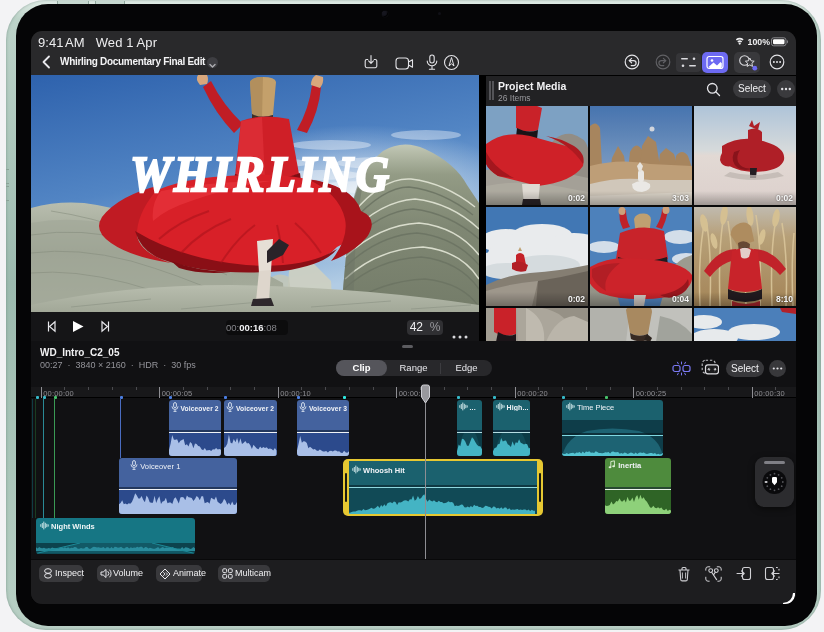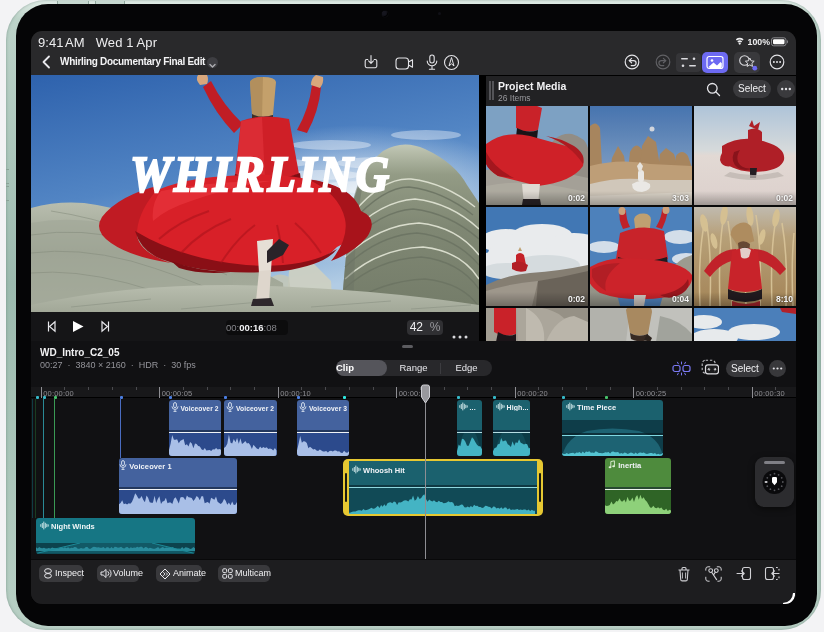--- a/index.html
+++ b/index.html
@@ -417,21 +417,21 @@
             </g>
 <path d="M86 0 L102 0 L102 6 L88 4 Z" fill="#c42028"></path>
 </svg></div>
       </div>
     </div>
     <div class="abs" style="left:0;top:310px;width:764.5px;height:263px;background:#111113">
 <div class="abs" style="left:371px;top:4px;width:11px;height:3px;border-radius:1.5px;background:#5c5c60"></div>
 <div class="abs" style="left:9px;top:6px;font-size:10px;font-weight:700;color:#f2f2f4">WD_Intro_C2_05</div>
 <div class="abs" style="left:9px;top:19px;font-size:9px;color:#94949a">00:27&nbsp; · &nbsp;3840 × 2160&nbsp; · &nbsp;HDR&nbsp; · &nbsp;30 fps</div>
 <div class="abs" style="left:305px;top:19px;width:156px;height:16px;background:#28282b;border-radius:8px">
-<div class="abs" style="left:0;top:0;width:51px;height:16px;background:#55555b;border-radius:8px;font-size:9.5px;line-height:16px;font-weight:600;color:#fff">Clip</div>
+<div class="abs" style="left:0;top:0;width:51px;height:16px;background:#55555b;border-radius:8px;text-align:center;font-size:9.5px;line-height:16px;font-weight:600;color:#fff">Clip</div>
 <div class="abs" style="left:51px;top:0;width:53px;text-align:center;font-size:9.5px;line-height:16px;color:#e8e8ec">Range</div>
 <div class="abs" style="left:104px;top:2.5px;width:1px;height:11px;background:#3c3c40"></div>
 <div class="abs" style="left:105px;top:0;width:51px;text-align:center;font-size:9.5px;line-height:16px;color:#e8e8ec">Edge</div>
 </div>
 <div class="abs" style="left:641px;top:20px"><svg width="19" height="15" viewBox="0 0 19 15" fill="none" stroke="#7b79f4" stroke-width="1.2">
           <rect x="1" y="4.5" width="7" height="6" rx="2"></rect>
           <rect x="11" y="4.5" width="7" height="6" rx="2"></rect>
           <g stroke-linecap="round" stroke-width="1">
             <path d="M9.5 1 v2"></path>
             <path d="M9.5 12 v2"></path>
@@ -551,21 +551,21 @@
           </svg> Voiceover 3</div>
 <div style="position:absolute;left:0;bottom:24.5px;width:100%;height:1.5px;background:rgba(10,20,40,0.55)"></div>
 <div style="position:absolute;left:0;bottom:23px;width:100%;height:1.2px;background:rgba(255,255,255,0.92)"></div>
 <div style="position:absolute;left:0;bottom:0;width:52px;height:23px;background:#2c4a8c">
           <svg width="52" height="23" style="position:absolute;left:0;top:0">
             <polygon points="0,23 0.0,17.4 1.6,10.7 3.2,3.1 4.9,9.8 6.5,8.3 8.1,8.4 9.8,10.1 11.4,15.2 13.0,13.8 14.6,15.0 16.2,16.5 17.9,16.0 19.5,17.6 21.1,17.9 22.8,16.5 24.4,17.5 26.0,18.6 27.6,18.6 29.2,18.1 30.9,19.4 32.5,18.0 34.1,17.7 35.8,18.6 37.4,17.5 39.0,17.4 40.6,18.5 42.2,18.2 43.9,19.7 45.5,19.9 47.1,17.7 48.8,19.4 50.4,19.7 52.0,18.2 52,23" fill="#a9bfe7"></polygon>
           </svg>
         </div>
 </div>
       <div style="position:absolute;left:88px;top:117px;width:118px;height:56px;background:#44629e;border-radius:3px;overflow:hidden">
-<div style="position:absolute;left:0;top:2px;width:114px;white-space:nowrap;overflow:hidden;font-size:7.5px;font-weight:700;color:#f2f4f8;letter-spacing:0.1px"><svg width="8" height="10" viewBox="0 0 8 10" style="vertical-align:-1px">
+<div style="position:absolute;left:11px;top:2px;width:114px;white-space:nowrap;overflow:hidden;font-size:7.5px;font-weight:400;color:#f2f4f8;letter-spacing:0.1px"><svg width="8" height="10" viewBox="0 0 8 10" style="vertical-align:-1px">
             <g fill="none" stroke="#dfe6f2" stroke-width="0.9">
               <rect x="2.6" y="0.6" width="2.8" height="5" rx="1.4"></rect>
               <path d="M1 4.4 a3 3 0 0 0 6 0 M4 7.6 v1.6 M2.5 9.4 h3"></path>
             </g>
           </svg> Voiceover 1</div>
 <div style="position:absolute;left:0;bottom:25.5px;width:100%;height:1.5px;background:rgba(10,20,40,0.55)"></div>
 <div style="position:absolute;left:0;bottom:24px;width:100%;height:1.2px;background:rgba(255,255,255,0.92)"></div>
 <div style="position:absolute;left:0;bottom:0;width:118px;height:24px;background:#2c4a8c">
           <svg width="118" height="24" style="position:absolute;left:0;top:0">
             <polygon points="0,24 0.0,14.3 1.6,12.9 3.2,10.2 4.8,14.2 6.5,13.4 8.1,14.4 9.7,13.3 11.3,13.7 12.9,12.0 14.5,8.3 16.2,3.2 17.8,5.4 19.4,8.6 21.0,8.6 22.6,6.1 24.2,9.7 25.9,12.2 27.5,5.4 29.1,7.7 30.7,12.3 32.3,12.8 33.9,12.8 35.6,5.7 37.2,13.0 38.8,8.9 40.4,6.3 42.0,14.0 43.6,11.4 45.3,10.9 46.9,7.8 48.5,13.2 50.1,12.5 51.7,12.4 53.3,13.9 55.0,8.7 56.6,7.3 58.2,10.2 59.8,13.4 61.4,7.5 63.0,7.1 64.7,7.6 66.3,10.2 67.9,5.6 69.5,7.2 71.1,7.4 72.7,8.0 74.4,10.9 76.0,9.0 77.6,6.1 79.2,7.2 80.8,10.3 82.4,6.3 84.1,6.3 85.7,13.2 87.3,12.4 88.9,11.9 90.5,13.8 92.1,7.8 93.8,8.8 95.4,9.8 97.0,6.4 98.6,11.7 100.2,13.1 101.8,13.9 103.5,12.3 105.1,8.8 106.7,10.7 108.3,14.8 109.9,12.4 111.5,15.2 113.2,11.4 114.8,15.0 116.4,14.8 118.0,11.9 118,24" fill="#a9bfe7"></polygon>
@@ -602,21 +602,21 @@
           <svg width="37.5" height="23" style="position:absolute;left:0;top:0">
             <path d="M0 0 L9 0 Q3 8 3 23 L0 23 Z" fill="#0c3a45" opacity="0.9"></path>
             <path d="M37.5 0 L28.5 0 Q34.5 8 34.5 23 L37.5 23 Z" fill="#0c3a45" opacity="0.9"></path>
           </svg>
           <svg width="37.5" height="23" style="position:absolute;left:0;top:0">
             <polygon points="0,23 0.0,18.3 1.6,15.1 3.3,14.4 4.9,11.3 6.5,11.0 8.2,5.0 9.8,8.4 11.4,7.8 13.0,7.4 14.7,11.3 16.3,12.2 17.9,14.0 19.6,8.3 21.2,12.7 22.8,9.2 24.5,10.1 26.1,6.2 27.7,9.7 29.3,10.5 31.0,11.5 32.6,10.7 34.2,11.2 35.9,15.5 37.5,14.3 37.5,23" fill="#44b4c4"></polygon>
           </svg>
         </div>
 </div>
       <div class="abs" style="left:531px;top:59px;width:101px;height:56px;background:#1b616e;border-radius:3px;overflow:hidden">
-<div class="abs" style="left:4px;top:2px;font-size:7.5px;font-weight:700;color:#f2f4f8"><svg width="9" height="9" viewBox="0 0 9 9" style="vertical-align:-1px">
+<div class="abs" style="left:4px;top:2px;font-size:7.5px;font-weight:400;color:#f2f4f8"><svg width="9" height="9" viewBox="0 0 9 9" style="vertical-align:-1px">
             <g stroke="#d8eef0" stroke-width="0.9" stroke-linecap="round">
               <path d="M0.8 3.6 v1.8 M2.3 2.4 v4.2 M3.8 1 v7 M5.3 2.2 v4.6 M6.8 3.2 v2.6 M8.2 3.8 v1.4"></path>
             </g>
           </svg> Time Piece</div>
 <div class="abs" style="left:0;bottom:0;width:101px;height:36px;background:#0e3d49">
           <svg width="101" height="36" style="position:absolute;left:0;top:0">
             <path d="M0 36 Q5 17 25 11 Q50 6 77 11 Q97 17 101 36 Z" fill="#1d6373"></path>
           </svg>
 <div class="abs" style="left:0;top:13px;width:101px;height:1.5px;background:rgba(8,30,38,0.7)"></div>
 <div class="abs" style="left:0;top:15px;width:101px;height:1.3px;background:#7fd8e2"></div>

